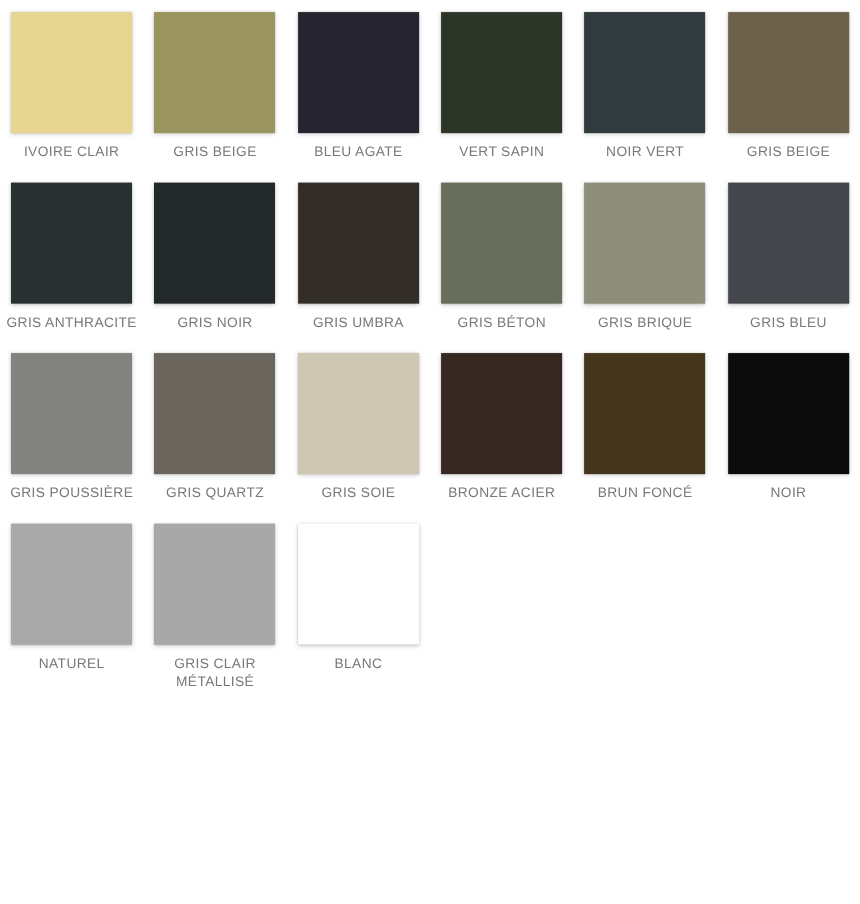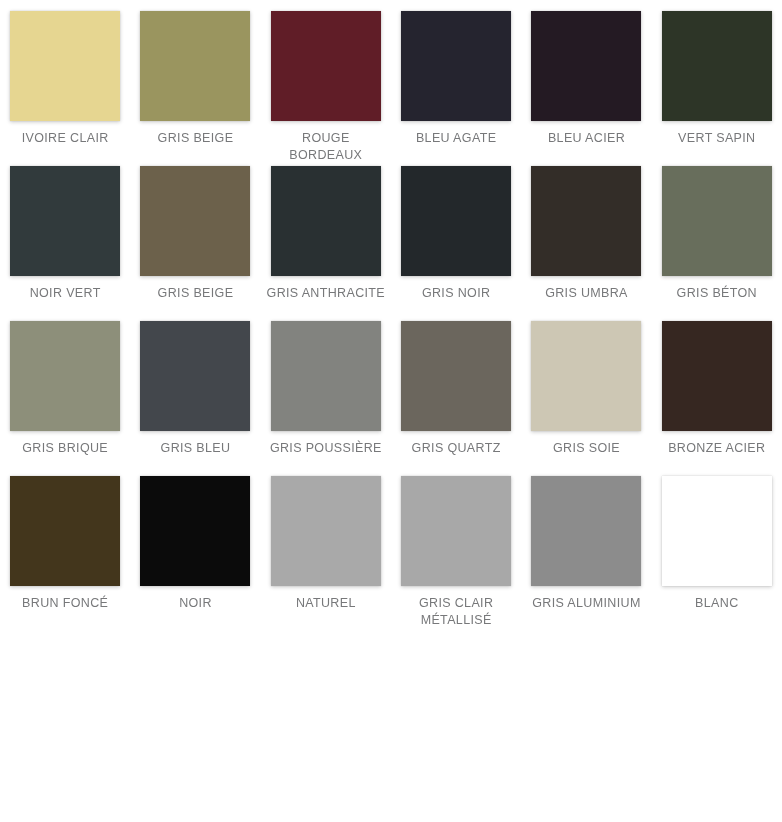--- a/index.html
+++ b/index.html
@@ -58,30 +58,22 @@
 <ul id="swatch-grid" style="grid-template-columns: repeat(6, 130.333px);">
     <li class="swatch-cell">
       <div class="swatch-chip" style="background-color: rgb(230, 214, 145);"></div>
       <div class="swatch-label">IVOIRE CLAIR</div>
     </li>
     <li class="swatch-cell">
       <div class="swatch-chip" style="background-color: rgb(154, 149, 95);"></div>
       <div class="swatch-label">GRIS BEIGE</div>
     </li>
     <li class="swatch-cell">
-      <div class="swatch-chip" style="background-color: rgb(96, 29, 39);"></div>
-      <div class="swatch-label">ROUGE BORDEAUX</div>
-    </li>
-    <li class="swatch-cell">
       <div class="swatch-chip" style="background-color: rgb(37, 36, 47);"></div>
       <div class="swatch-label">BLEU AGATE</div>
-    </li>
-    <li class="swatch-cell">
-      <div class="swatch-chip" style="background-color: rgb(36, 26, 35);"></div>
-      <div class="swatch-label">BLEU ACIER</div>
     </li>
     <li class="swatch-cell">
       <div class="swatch-chip" style="background-color: rgb(45, 53, 39);"></div>
       <div class="swatch-label">VERT SAPIN</div>
     </li>
     <li class="swatch-cell">
       <div class="swatch-chip" style="background-color: rgb(49, 58, 60);"></div>
       <div class="swatch-label">NOIR VERT</div>
     </li>
     <li class="swatch-cell">
@@ -138,20 +130,16 @@
     </li>
     <li class="swatch-cell">
       <div class="swatch-chip" style="background-color: rgb(169, 169, 169);"></div>
       <div class="swatch-label">NATUREL</div>
     </li>
     <li class="swatch-cell">
       <div class="swatch-chip" style="background-color: rgb(168, 168, 168);"></div>
       <div class="swatch-label">GRIS CLAIR MÉTALLISÉ</div>
     </li>
     <li class="swatch-cell">
-      <div class="swatch-chip" style="background-color: rgb(140, 140, 140);"></div>
-      <div class="swatch-label">GRIS ALUMINIUM</div>
-    </li>
-    <li class="swatch-cell">
       <div class="swatch-chip" style="background-color: rgb(255, 255, 255);"></div>
       <div class="swatch-label">BLANC</div>
     </li>
   </ul>
 
 </body></html>

